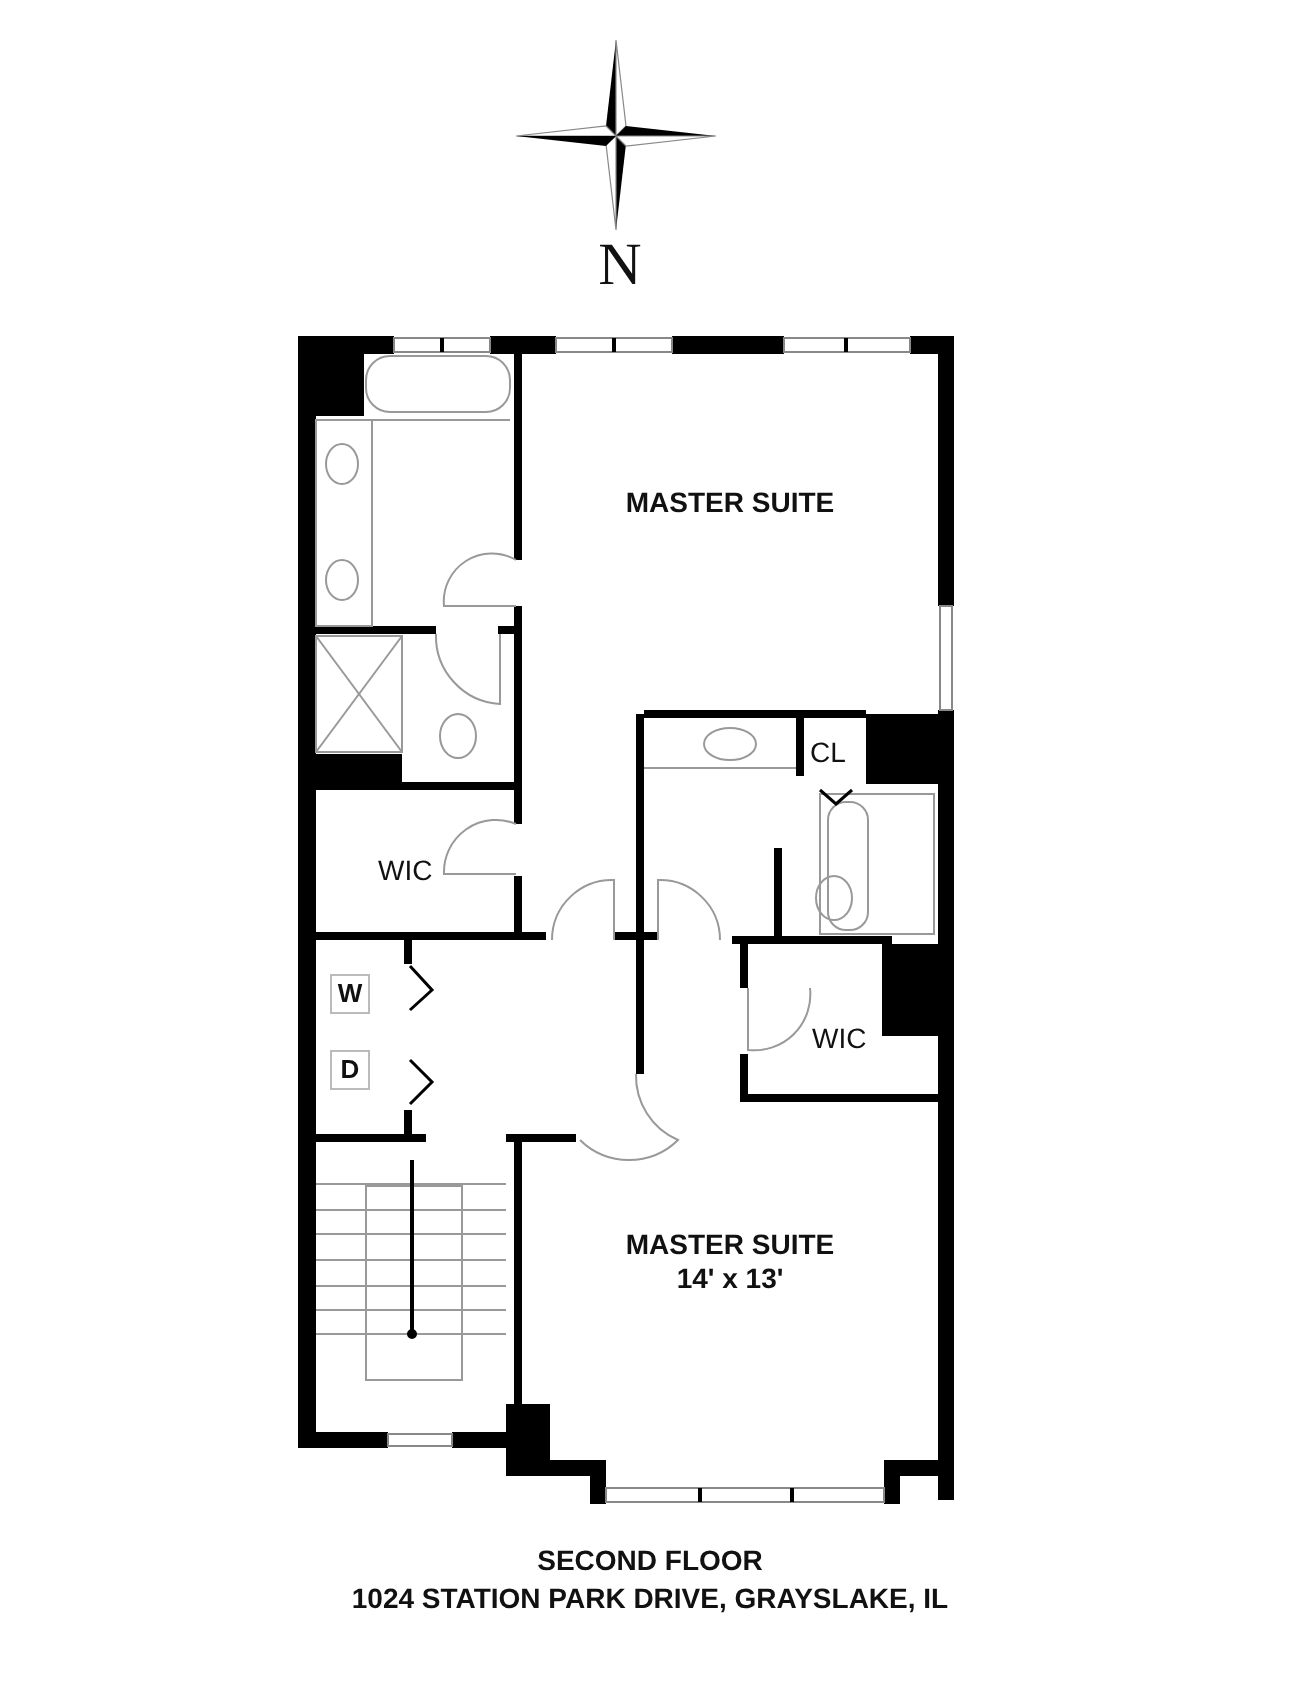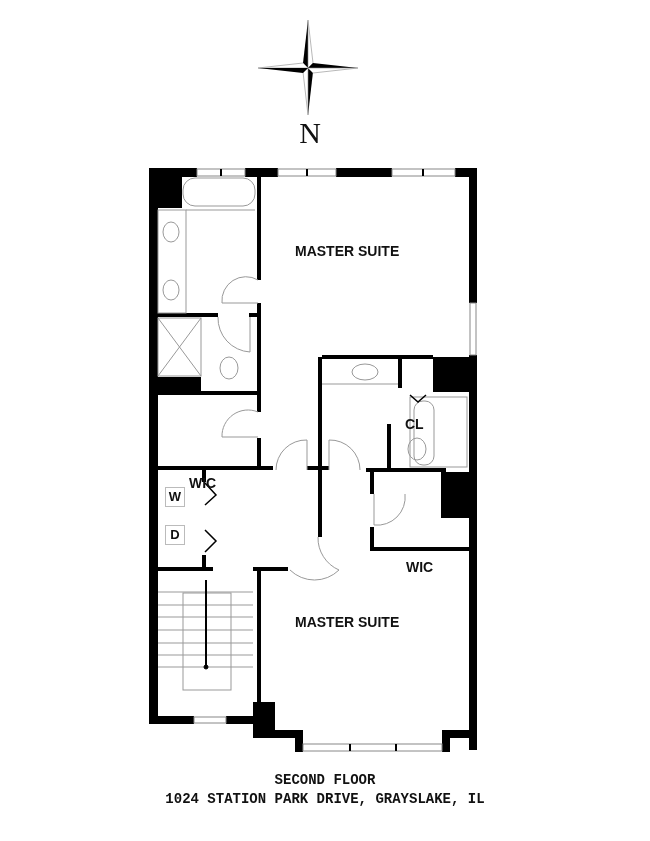--- a/index.html
+++ b/index.html
@@ -1,24 +1,24 @@
 <!DOCTYPE html>
 <html><head>
 <meta charset="utf-8">
 <style>
   html, body { margin: 0; padding: 0; background: #ffffff; }
   body { width: 650px; height: 841px; position: relative; overflow: hidden; font-family: "Liberation Sans", sans-serif; }
   #plan { position: absolute; left: 0; top: 0; }
-  .room-label { position: absolute; font-family: "Liberation Sans", sans-serif; font-weight: bold; color: #111; text-align: left; white-space: nowrap; }
+  .room-label { position: absolute; font-family: "Liberation Sans", sans-serif; font-weight: bold; color: #111; text-align: center; white-space: nowrap; }
   .room-title { font-size: 14px; line-height: 17px; }
   .room-dim { font-size: 14px; line-height: 17px; }
-  .small-label { position: absolute; font-family: "Liberation Sans", sans-serif; font-weight: bold; font-size: 14px; color: #111; margin-top: 48px; }
+  .small-label { position: absolute; font-family: "Liberation Sans", sans-serif; font-weight: normal; font-size: 14px; color: #111; }
   .appl { position: absolute; width: 20px; height: 20px; border: 1px solid #bbb; box-sizing: border-box; font-family: "Liberation Sans", sans-serif; font-weight: bold; font-size: 13px; text-align: center; line-height: 18px; color: #111; background: #fff; }
   .north { position: absolute; left: 296px; top: 118px; width: 28px; text-align: center; font-family: "Liberation Serif", serif; font-size: 30px; line-height: 30px; color: #111; }
-  .caption { position: absolute; left: 0; width: 650px; text-align: center; font-family: Liberation Mono, monospace; font-weight: bold; font-size: 14px; line-height: 17px; color: #111; }
+  .caption { position: absolute; left: 0; width: 650px; text-align: center; font-family: Liberation Sans, sans-serif; font-weight: bold; font-size: 14px; line-height: 17px; color: #111; }
 </style>
 </head>
 <body>
 
 <svg id="plan" width="650" height="841" viewBox="0 0 650 841" xmlns="http://www.w3.org/2000/svg">
 
   <g>
     <polygon points="308,20 303,63 308,68" fill="#000"></polygon>
     <polygon points="308,20 313,63 308,68" fill="#fff" stroke="#888" stroke-width="0.6"></polygon>
     <polygon points="308,115 313,72 308,68" fill="#000"></polygon>
@@ -139,20 +139,21 @@
   </g>
 </svg>
 
 <div class="north">N</div>
 
 <div class="room-label" style="left:295px; top:243px; width:140px;">
   <div class="room-title">MASTER SUITE</div>
 </div>
 <div class="room-label" style="left:295px; top:614px; width:140px;">
   <div class="room-title">MASTER SUITE</div>
+  <div class="room-dim">14' x 13'</div>
 </div>
 
 <div class="small-label" style="left:189px; top:427px;">WIC</div>
 <div class="small-label" style="left:406px; top:511px;">WIC</div>
 <div class="small-label" style="left:405px; top:368px;">CL</div>
 
 <div class="appl" style="left:165px; top:487px;">W</div>
 <div class="appl" style="left:165px; top:525px;">D</div>
 
 <div class="caption" style="top:772px;">SECOND FLOOR</div>

